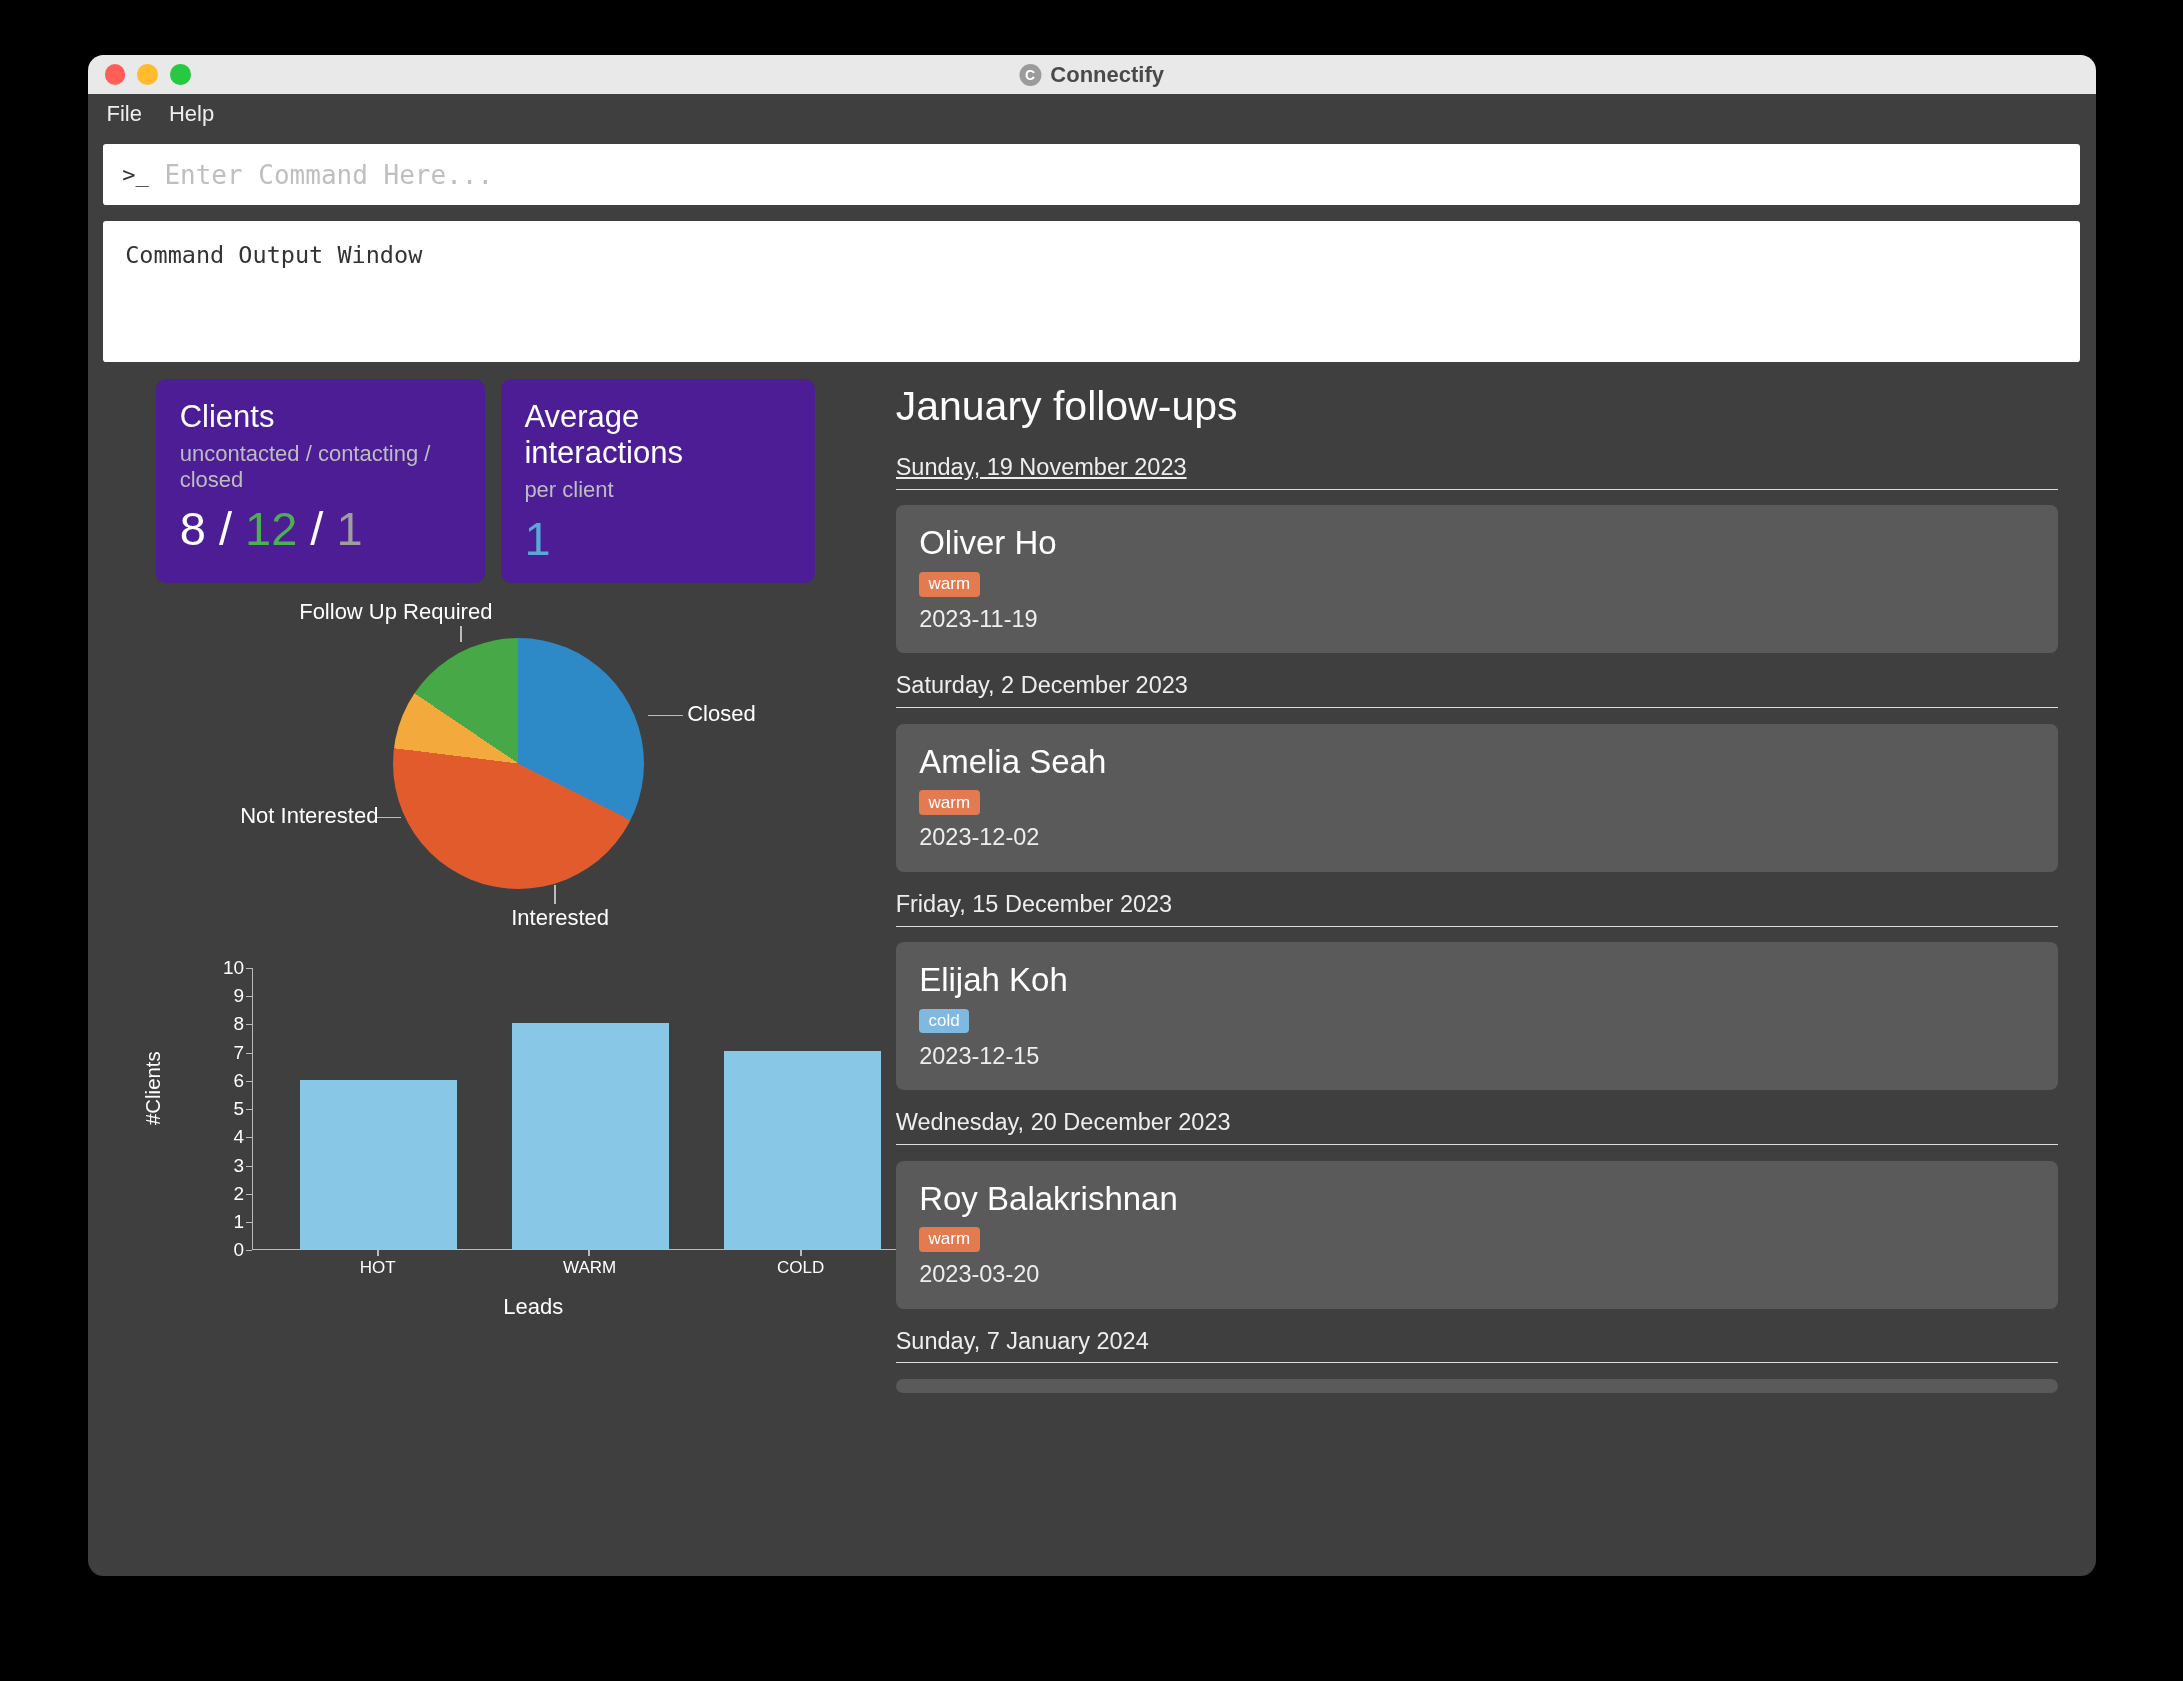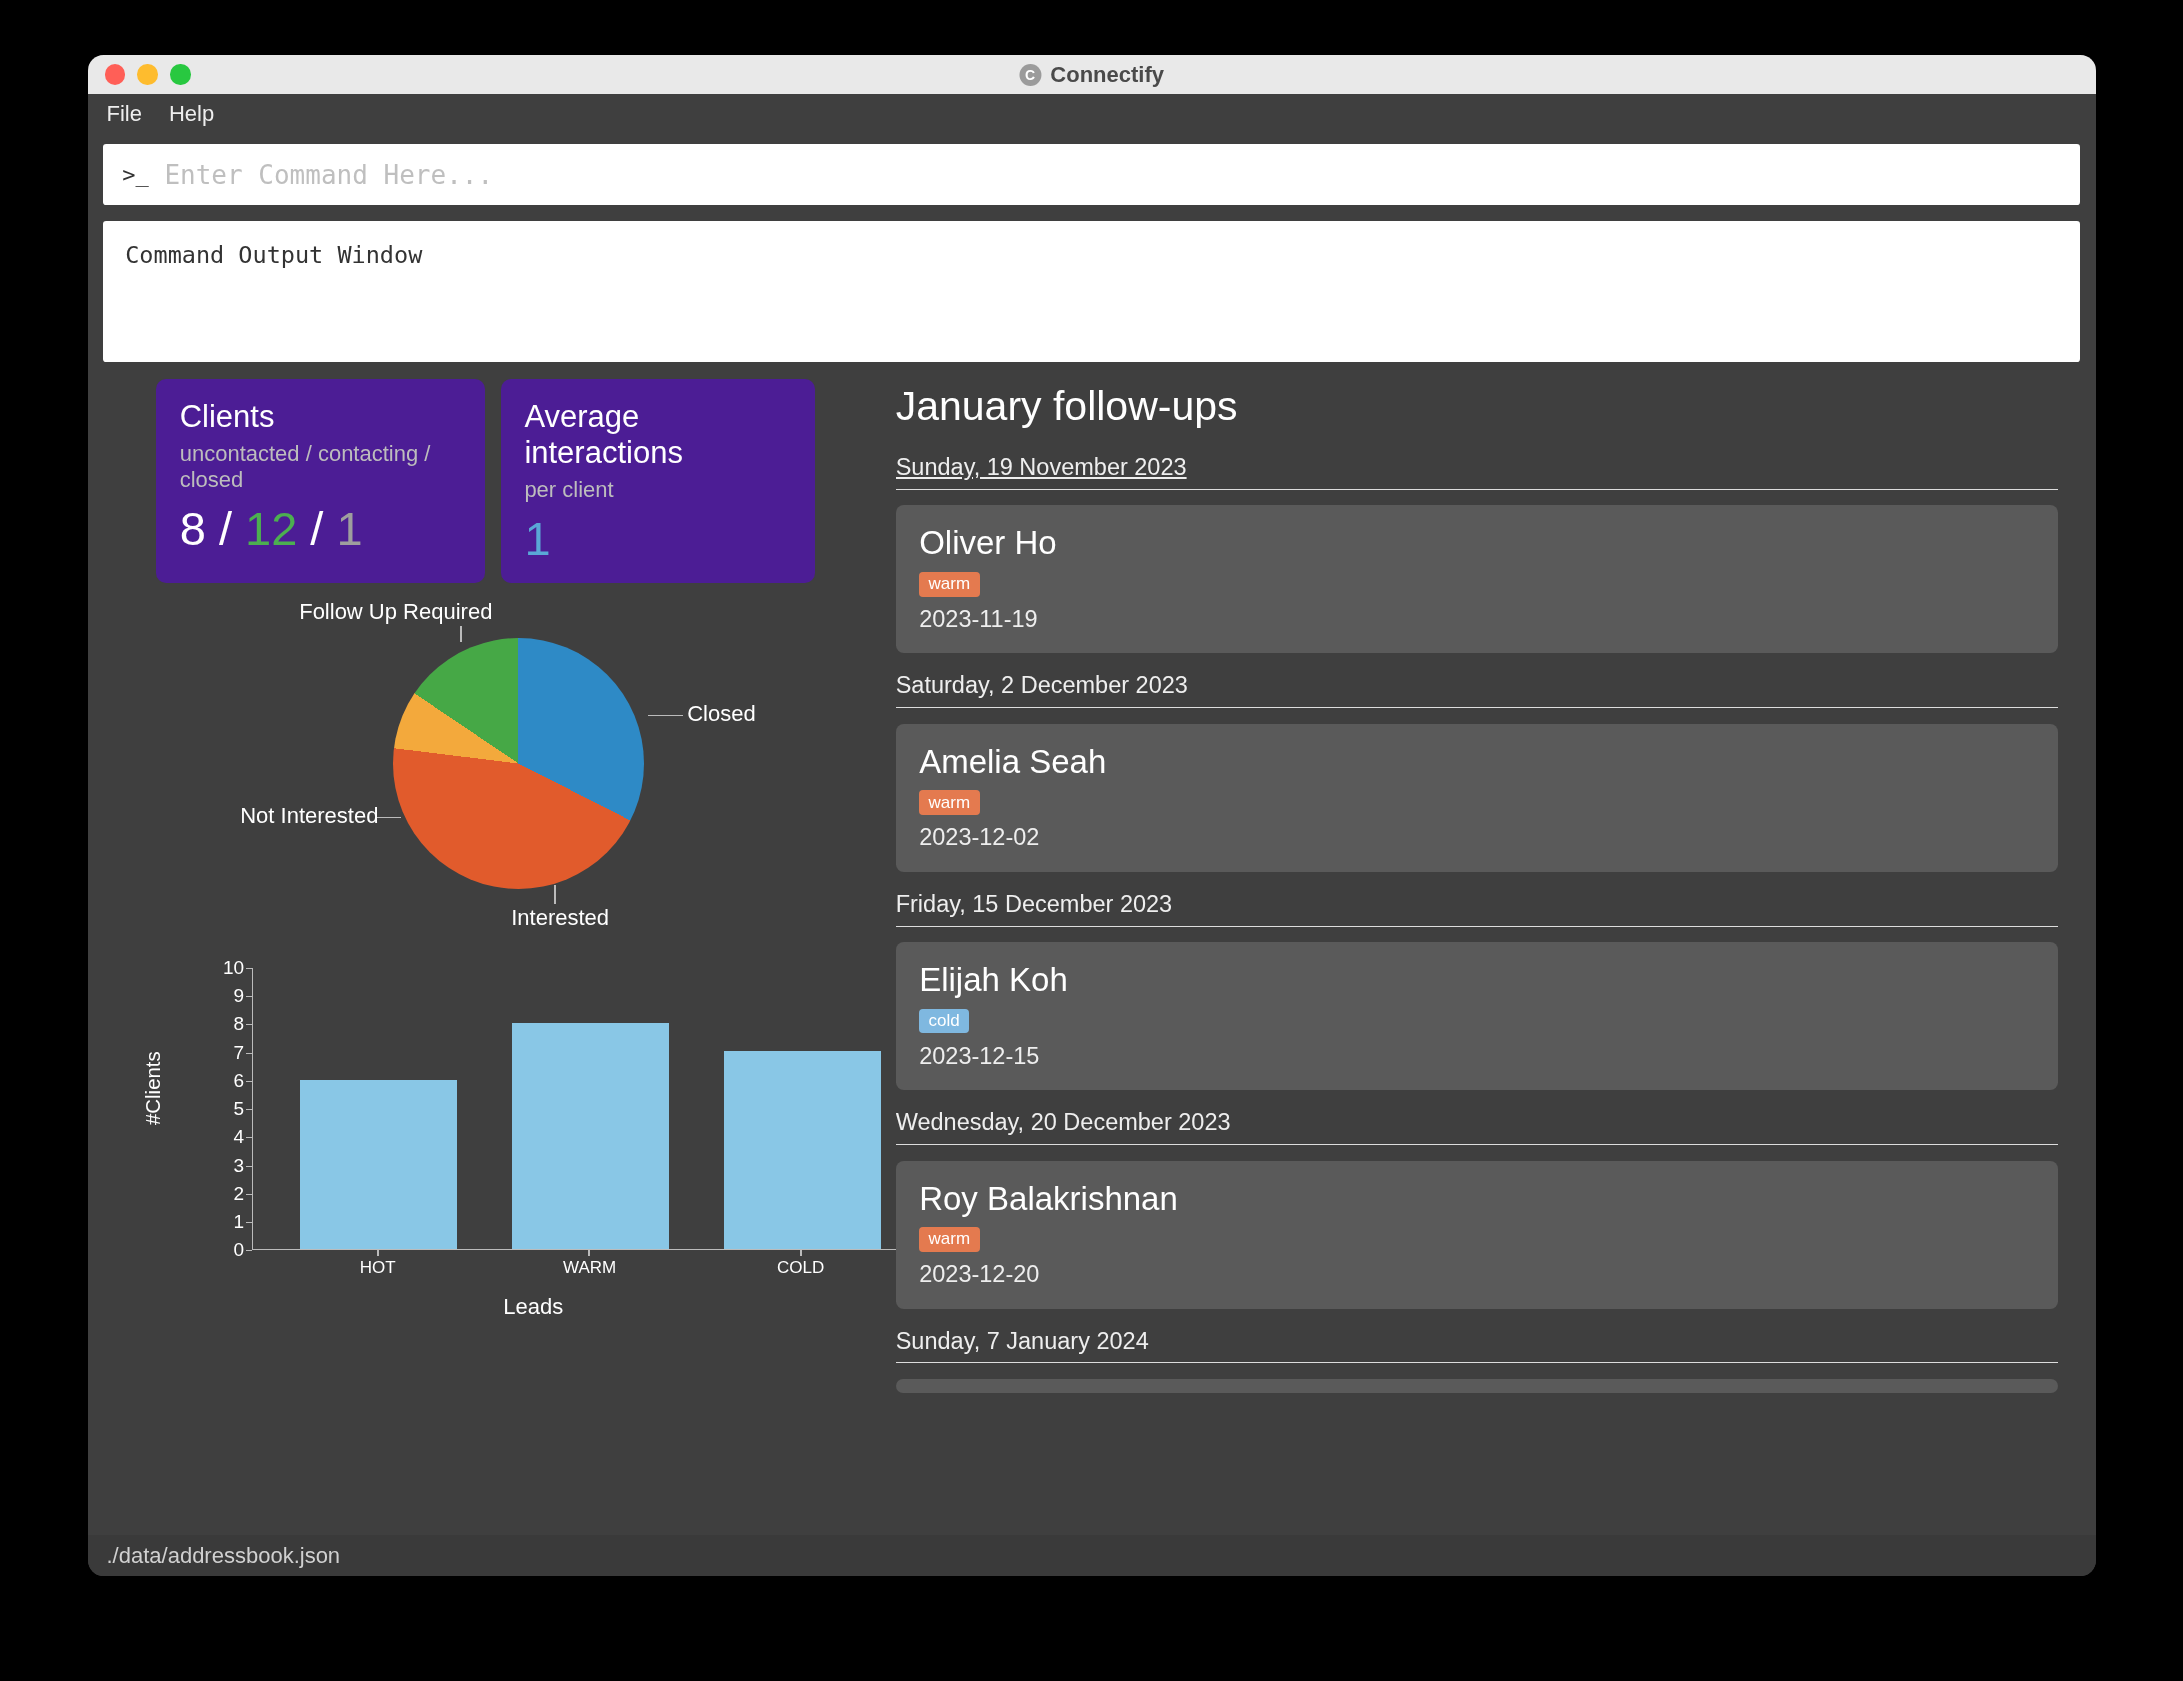--- a/index.html
+++ b/index.html
@@ -400,26 +400,23 @@
     <div class="right">
       <div class="followups-title">January follow-ups</div>
       <div class="followups-scroll" id="followups-scroll">
           <div class="date-header">Sunday, 19 November 2023</div>
           <div class="f-card"><div class="f-name">Oliver Ho</div><div class="f-tag tag-warm">warm</div><div class="f-date">2023-11-19</div></div>
           <div class="date-header">Saturday, 2 December 2023</div>
           <div class="f-card"><div class="f-name">Amelia Seah</div><div class="f-tag tag-warm">warm</div><div class="f-date">2023-12-02</div></div>
           <div class="date-header">Friday, 15 December 2023</div>
           <div class="f-card"><div class="f-name">Elijah Koh</div><div class="f-tag tag-cold">cold</div><div class="f-date">2023-12-15</div></div>
           <div class="date-header">Wednesday, 20 December 2023</div>
-          <div class="f-card"><div class="f-name">Roy Balakrishnan</div><div class="f-tag tag-warm">warm</div><div class="f-date">2023-12-20</div></div>
+          <div class="f-card"><div class="f-name">Roy Balakrishnan</div><div class="f-tag tag-warm">warm</div><div class="f-date">2023-03-20</div></div>
           <div class="date-header">Sunday, 7 January 2024</div>
           <div class="peek"></div>
         </div>
     </div>
 
   </div>
 
-  <div class="footer">
-    <span>./data/addressbook.json</span>
-  </div>
 
 </div>
 
 
 </body></html>

